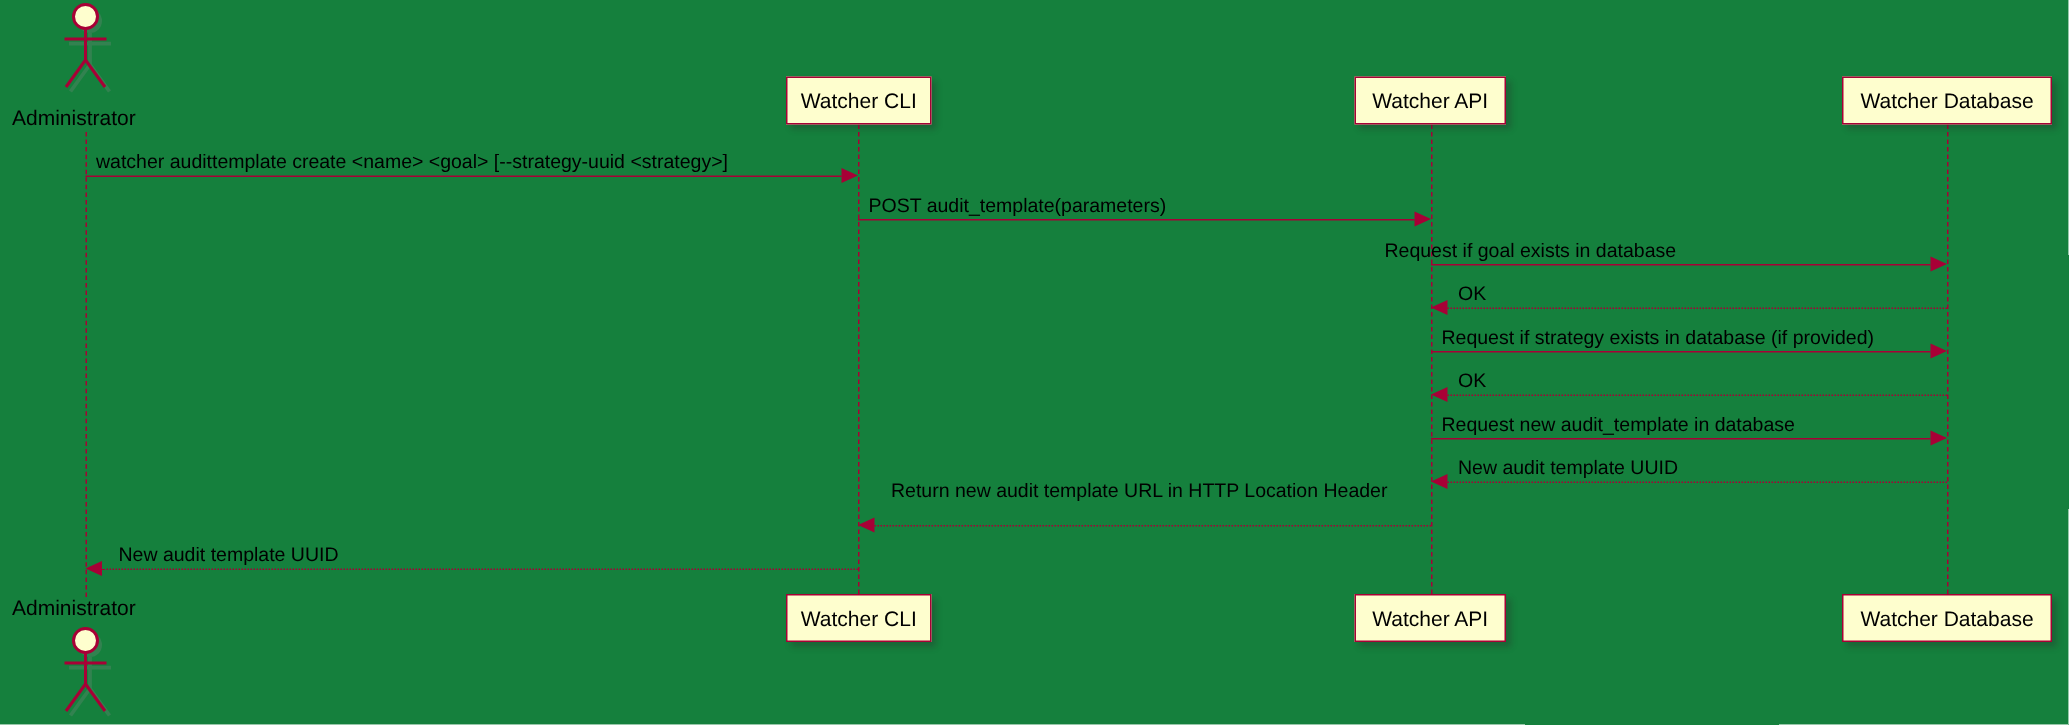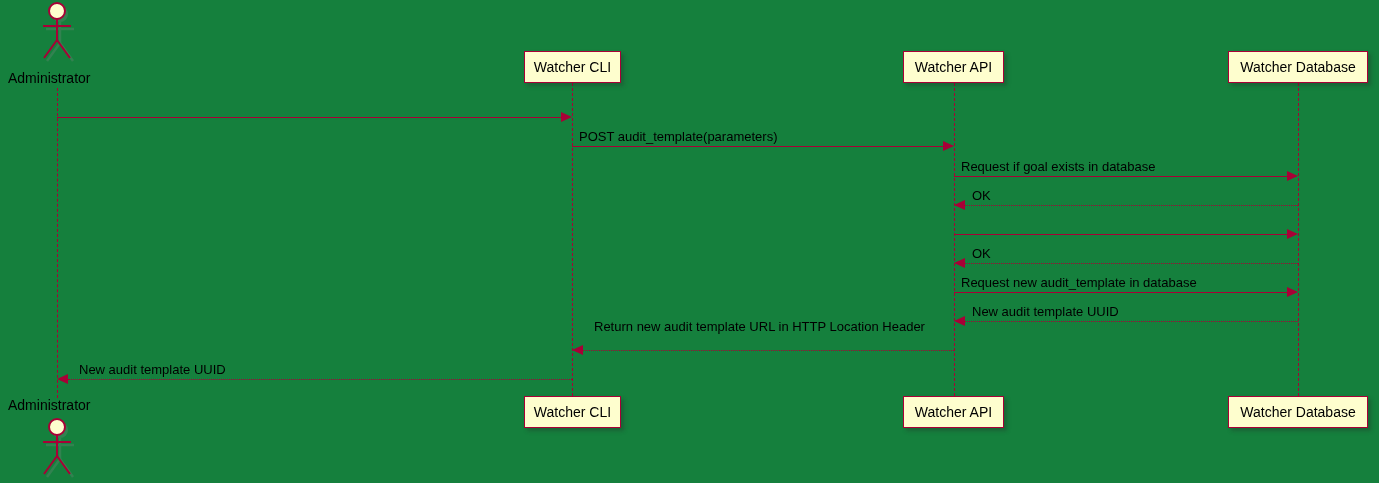--- a/index.html
+++ b/index.html
@@ -139,35 +139,37 @@
   <div class="participant" style="left:524px; top:396px; width:97px; height:32px;">
     <span>Watcher CLI</span>
   </div>
   <div class="participant" style="left:903px; top:396px; width:101px; height:32px;">
     <span>Watcher API</span>
   </div>
   <div class="participant" style="left:1228px; top:396px; width:140px; height:32px;">
     <span>Watcher Database</span>
   </div>
 
+  <div class="msg-label" style="left:64px; top:101px;">watcher audittemplate create &lt;name&gt; &lt;goal&gt; [--strategy-uuid &lt;strategy&gt;]</div>
   <div class="msg-line" style="left:57px; top:117px; width:504px;"></div>
   <div class="arrow right" style="left:561px; top:112px;"></div>
 
   <div class="msg-label" style="left:579px; top:130px;text-align:right;">POST audit_template(parameters)</div>
   <div class="msg-line" style="left:572px; top:146px; width:371px;"></div>
   <div class="arrow right" style="left:943px; top:141px;"></div>
 
-  <div class="msg-label" style="left:961px; top:160px;">Request if goal exists in database</div>
+  <div class="msg-label" style="left:923px; top:160px;">Request if goal exists in database</div>
   <div class="msg-line" style="left:954px; top:176px; width:333px;"></div>
   <div class="arrow right" style="left:1287px; top:171px;"></div>
 
   <div class="msg-label" style="left:972px; top:189px;">OK</div>
   <div class="msg-line dotted" style="left:965px; top:205px; width:333px;"></div>
   <div class="arrow left" style="left:954px; top:200px;"></div>
 
+  <div class="msg-label" style="left:961px; top:218px;">Request if strategy exists in database (if provided)</div>
   <div class="msg-line" style="left:954px; top:234px; width:333px;"></div>
   <div class="arrow right" style="left:1287px; top:229px;"></div>
 
   <div class="msg-label" style="left:972px; top:247px;">OK</div>
   <div class="msg-line dotted" style="left:965px; top:263px; width:333px;"></div>
   <div class="arrow left" style="left:954px; top:258px;"></div>
 
   <div class="msg-label" style="left:961px; top:276px;">Request new audit_template in database</div>
   <div class="msg-line" style="left:954px; top:292px; width:333px;"></div>
   <div class="arrow right" style="left:1287px; top:287px;"></div>

